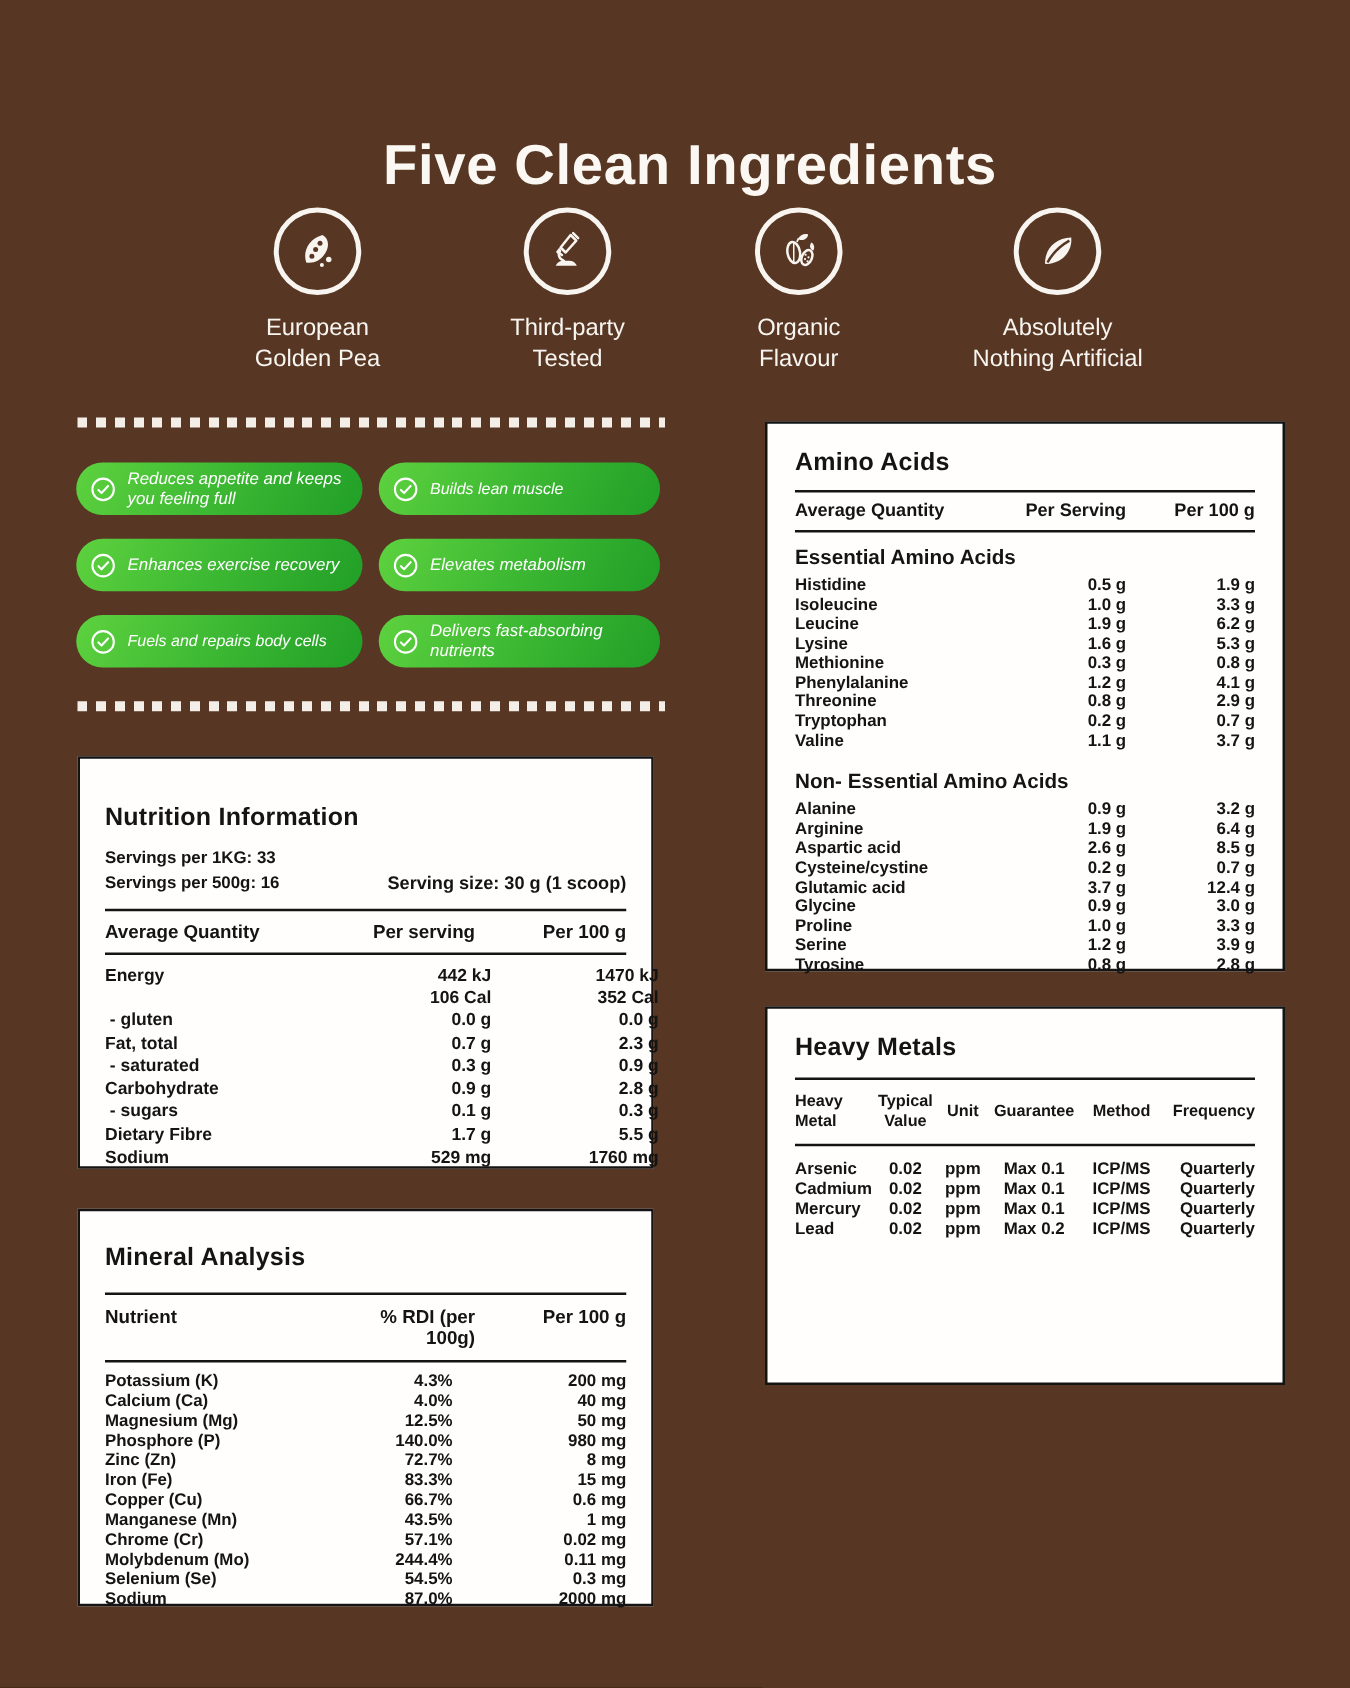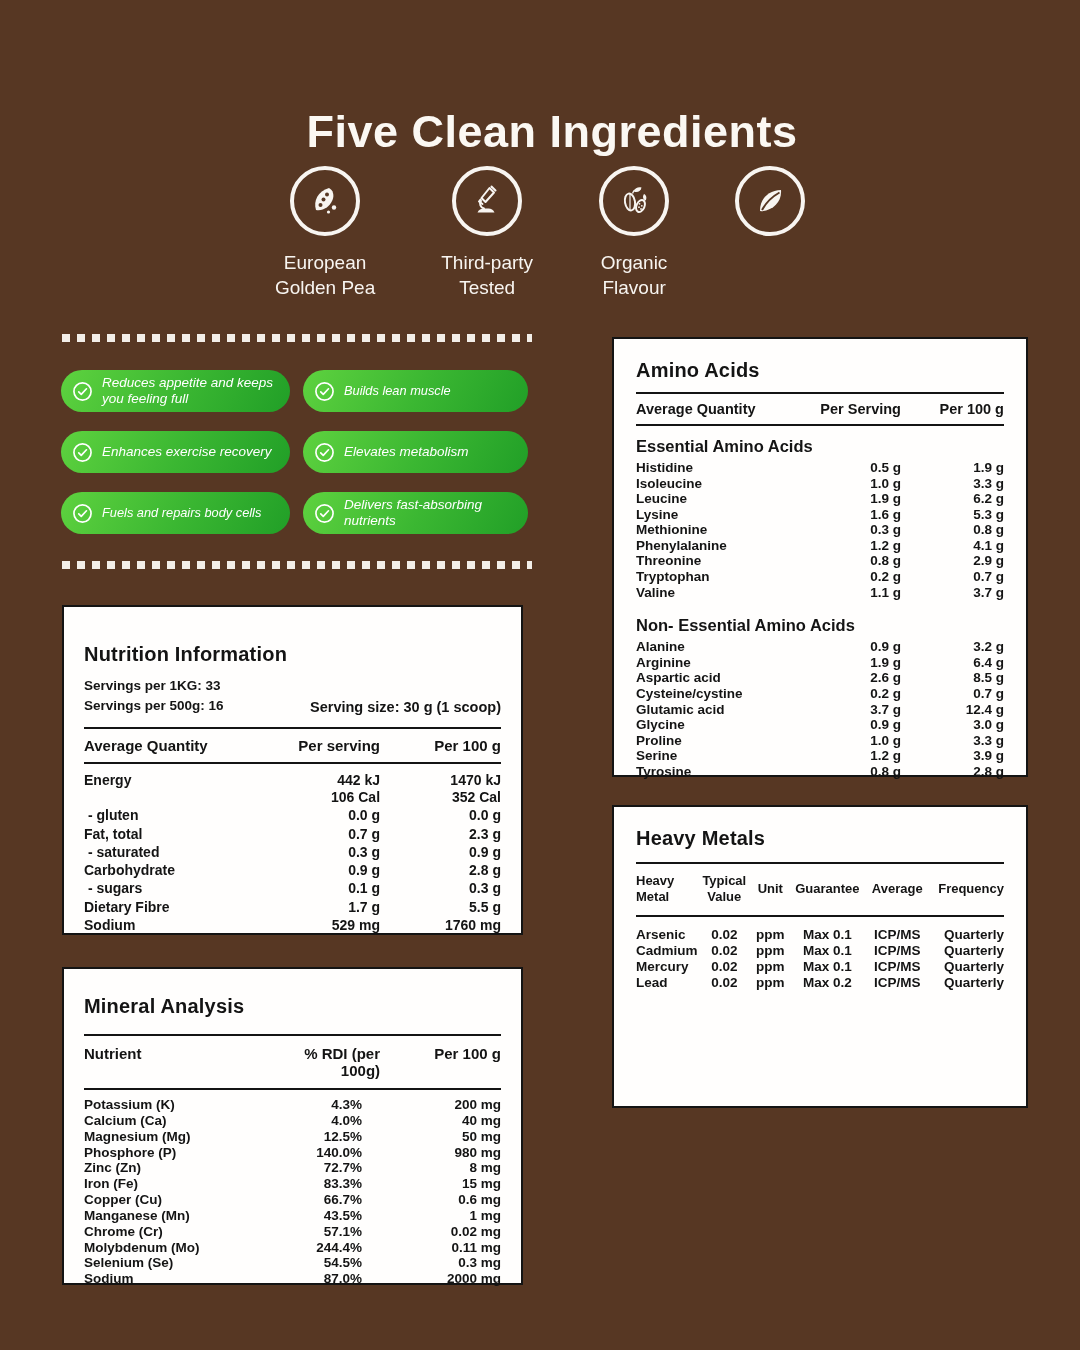--- a/index.html
+++ b/index.html
@@ -6,21 +6,21 @@
   .canvas{position:relative;width:1080px;height:1350px;background:#573723;overflow:hidden;
           font-family:"Liberation Sans",sans-serif;color:#141414;}
 
   
   .page-title{position:absolute;top:76px;left:0;width:100%;text-align:center;
               color:#fbf8f3;font-size:45px;font-weight:800;letter-spacing:.5px;padding-left:12px;}
 
   
   .features{position:absolute;top:166px;left:0;width:100%;display:flex;
             justify-content:center;align-items:flex-start;gap:66px;}
-  .feature{display:flex;flex-direction:column;align-items:center;gap:15px;max-width:200px;}
+  .feature{display:flex;flex-direction:column;align-items:center;gap:15px;max-width:200px;margin-left:38px;}
   .icon-circle{width:70px;height:70px;border:4px solid #f8f5f1;border-radius:50%;
                box-sizing:border-box;display:flex;align-items:center;justify-content:center;}
   .feature-label{color:#f8f5f1;font-size:19px;line-height:1.3;text-align:center;white-space:pre-line;}
 
   
   .dots{position:absolute;height:8px;
         background:repeating-linear-gradient(90deg,#f3eee8 0 8px,transparent 8px 15px);}
   #dots-top{left:62px;top:334px;width:470px;}
   #dots-bottom{left:62px;top:561px;width:470px;}
 
@@ -47,21 +47,21 @@
   .serv-row{display:flex;justify-content:space-between;align-items:flex-end;
             margin-top:10px;font-weight:700;}
   .serv-left{font-size:13.5px;line-height:1.45;}
   .serving-size{font-size:14.5px;}
   #nutrition-box .rule1{margin-top:12px;}
   .grid3{display:grid;grid-template-columns:44% 27% 29%;}
   .grid3 .c2,.grid3 .c3{text-align:right;white-space:pre-line;}
   .thead{font-size:15px;font-weight:800;padding:8px 0;}
   .tbody{margin-top:8px;font-weight:700;}
   #nutrition-box .tbody{font-size:14px;line-height:1.2;}
-  #nutrition-box .tbody .grid3{margin-bottom:1.5px;}
+  #nutrition-box .tbody .grid3{margin-bottom:1.5px;gap:13px;}
 
   
   #amino-box .rule1{margin-top:10px;}
   #amino-box .thead{font-size:14.5px;padding:7px 0;}
   .sub-heading{font-size:16.5px;font-weight:800;margin:11px 0 5px;}
   #amino-box .tbody{margin-top:0;font-size:13.5px;line-height:1.08;}
   #amino-box .grid3{grid-template-columns:46% 26% 28%;}
   #amino-box .tbody .grid3{margin-bottom:1px;}
 
   
@@ -137,20 +137,22 @@
       <div class="feature-label">Organic
 Flavour</div>
     </div>
     <div class="feature">
       <span class="icon-circle">
         <svg width="40" height="40" viewBox="0 0 40 40">
           <path d="M10 30 C10 18 18 9.5 31 9 C32 20 24 29.5 11.5 30.2 Z" fill="#f8f5f1"></path>
           <path d="M12 29 C16 21.5 22.5 15.5 29.5 11.5" stroke="#573723" stroke-width="2" fill="none"></path>
         </svg>
       </span>
+      <div class="feature-label">Absolutely
+Nothing Artificial</div>
     </div>
   </div>
 
   <div class="dots" id="dots-top"></div>
 
   <div class="pills">
 
       <div class="pill">
         <svg width="23" height="23" viewBox="0 0 22 22" fill="none" stroke="#fff" stroke-width="1.6" stroke-linecap="round" stroke-linejoin="round">
           <circle cx="11" cy="11" r="8.2"></circle>
@@ -486,21 +488,21 @@
   <div class="box" id="metals-box">
     <div class="box-title">Heavy Metals</div>
     <div class="rule rule1"></div>
     <div class="grid6 thead">
       <span class="m1">Heavy
 Metal</span>
       <span class="m2">Typical
 Value</span>
       <span class="m3">Unit</span>
       <span class="m4">Guarantee</span>
-      <span class="m5">Average</span>
+      <span class="m5">Method</span>
       <span class="m6">Frequency</span>
     </div>
     <div class="rule"></div>
     <div class="tbody">
 
         <div class="grid6">
           <span class="m1">Arsenic</span>
           <span class="m2">0.02</span>
           <span class="m3">ppm</span>
           <span class="m4">Max 0.1</span>

